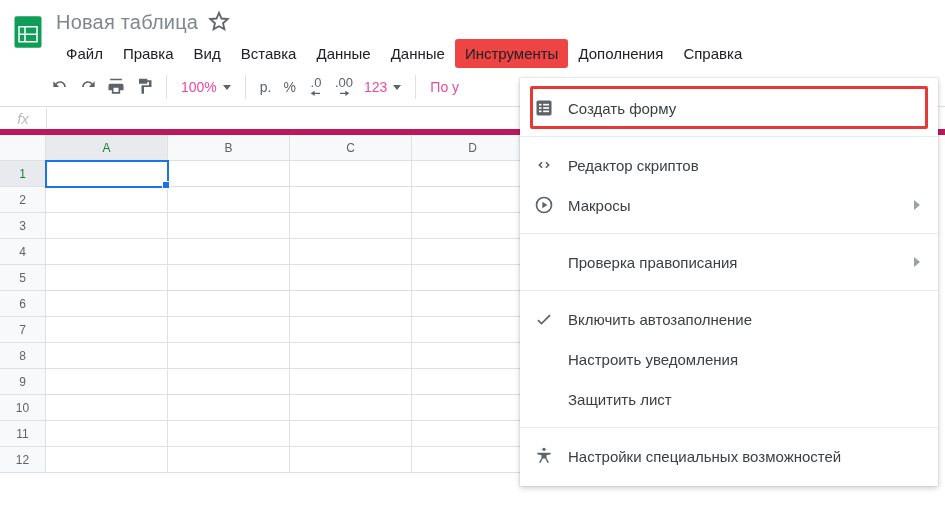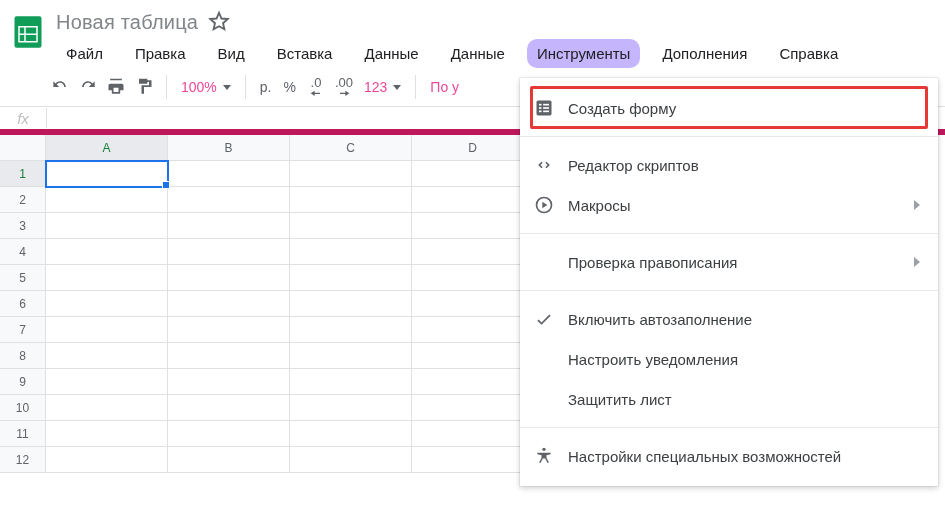--- a/index.html
+++ b/index.html
@@ -11,23 +11,23 @@
   
   .titlebar { display: flex; align-items: flex-start; padding: 8px 8px 0 8px; }
   .logo { width: 40px; height: 40px; display: flex; align-items: center; justify-content: center; margin-right: 8px; margin-top:4px;}
   .logo svg { width: 36px; height: 36px; }
   .title-stack { display: flex; flex-direction: column; }
   .title-row { display: flex; align-items: center; gap: 10px; padding: 2px 0 4px 0; }
   .doc-title { font-size: 20px; color: #80868B; letter-spacing: .2px; }
   .star-btn { cursor: pointer; color:#5f6368; }
   .star-btn svg{ width:22px; height:22px; fill:none; stroke:#5f6368; stroke-width:2;}
 
-  .menubar { display: flex; align-items: center; gap: 12px; }
+  .menubar { display: flex; align-items: center; gap: 0; }
   .menu-item { padding: 6px 10px; font-size: 15px; color: #202124; border-radius: 3px; cursor: pointer; }
-  .menu-item.active { background: #c4b5fd; border-radius: 10px; }
+  .menu-item.active { background: #ef4444; }
 
   
   .toolbar { display: flex; align-items: center; height: 40px; padding: 0 4px 0 46px; border-bottom: 1px solid #e0e0e0; }
   .t-sep { width:1px; height:24px; background:#e0e0e0; margin:0 8px; }
   .t-btn { width: 28px; height: 28px; display:flex; align-items:center; justify-content:center; color:#5f6368; border-radius:3px; cursor:pointer;}
   .t-btn svg { width:20px; height:20px; fill:#5f6368; }
   .t-wide { display:flex; align-items:center; gap:4px; padding:0 6px; height:28px; cursor:pointer; color:#ec4899; font-size:14px;}
   .caret{ width:0;height:0;border-left:4px solid transparent;border-right:4px solid transparent;border-top:5px solid #5f6368; margin-left:2px;}
   .t-txt { padding:0 6px; font-size:14px; color:#5f6368; cursor:pointer;}
 

